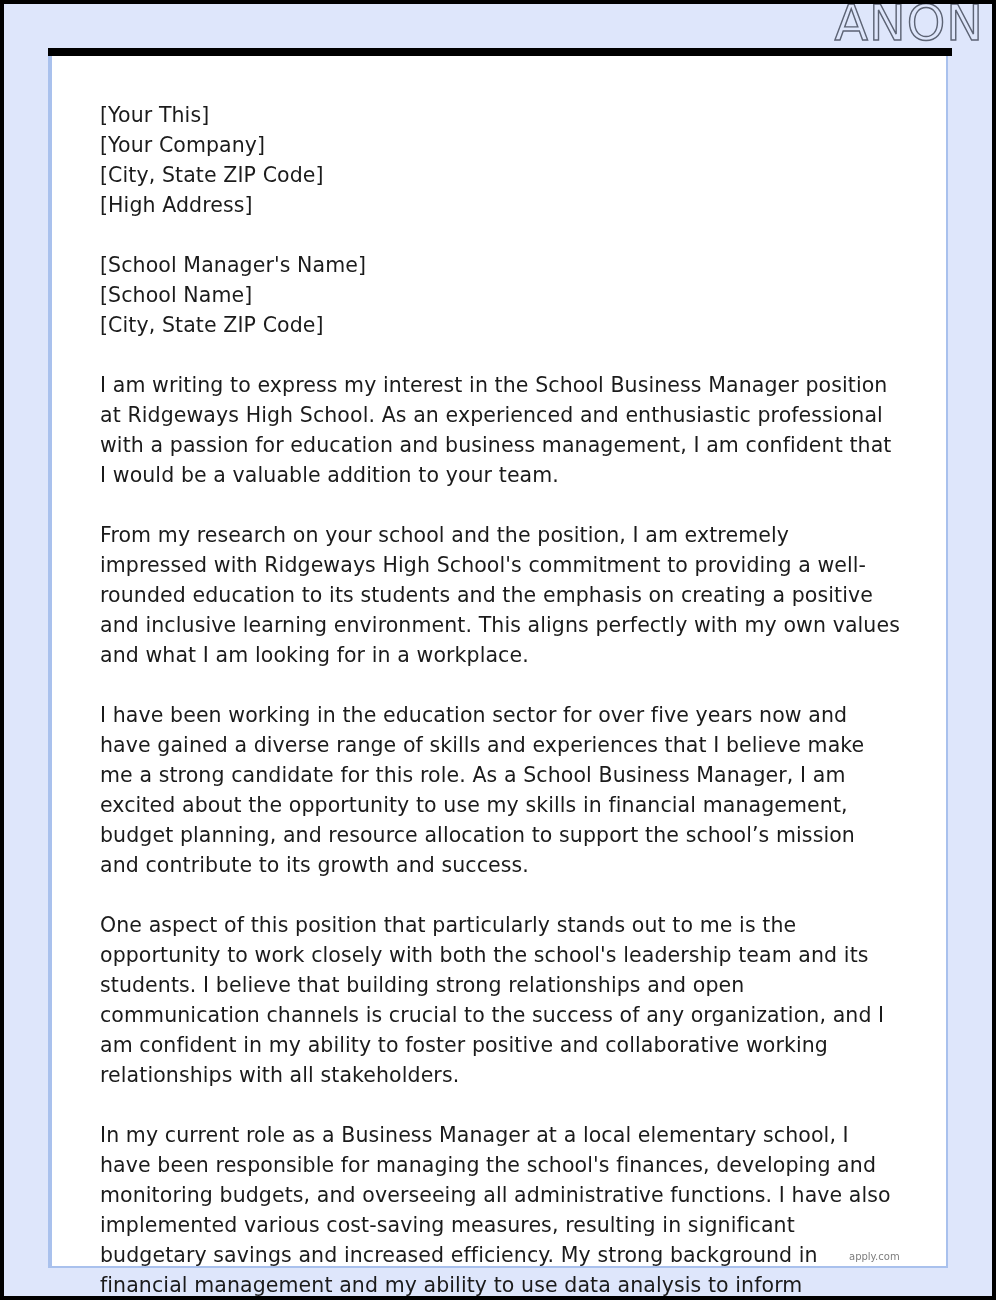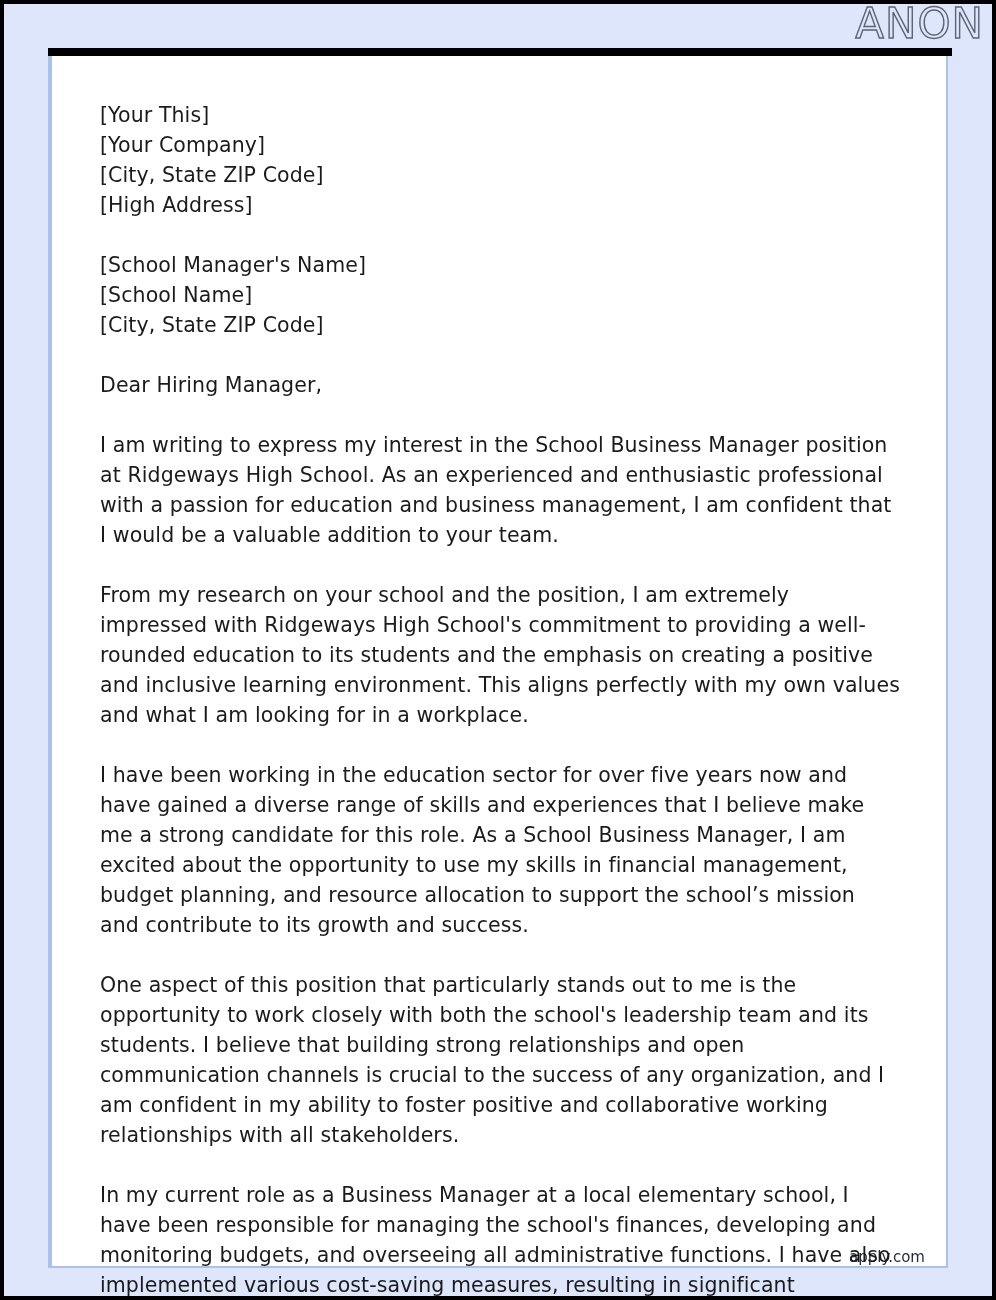--- a/index.html
+++ b/index.html
@@ -31,21 +31,21 @@
     left: 0;
     top: 0;
     width: 988px;
     height: 44px;
   }
   .brand-mark {
     position: absolute;
     right: 8px;
     top: -4px;
     font-family: "DejaVu Sans", sans-serif;
-    font-size: 42px;
+    font-size: 49px;
     font-weight: 400;
     letter-spacing: 1px;
     color: #dee6fb;
     -webkit-text-stroke: 1.4px #5d6475;
     text-shadow: 0 0 0 #5d6475;
     line-height: 48px;
     white-space: nowrap;
   }
 
   
@@ -97,23 +97,23 @@
   }
   .para:last-child {
     margin-bottom: 0;
   }
 
   
   .watermark {
     position: absolute;
     left: 845px;
     top: 1244px;
-    font-size: 15px;
+    font-size: 10px;
     line-height: 18px;
-    color: #0f172a;
+    color: #737373;
     white-space: nowrap;
     opacity: 0.92;
     pointer-events: none;
   }
 </style>
 </head>
 <body>
 
 <div class="page-frame">
 
@@ -137,21 +137,20 @@
     <div class="block-gap"></div>
 
     <div>
       <div class="addr-line">[School Manager's Name]</div>
       <div class="addr-line">[School Name]</div>
       <div class="addr-line">[City, State ZIP Code]</div>
     </div>
 
     <div class="block-gap"></div>
 
-    <p class="para salutation">Dear Hiring Manager,</p>
 
     <p class="para">I am writing to express my interest in the School Business Manager position at Ridgeways High School. As an experienced and enthusiastic professional with a passion for education and business management, I am confident that I would be a valuable addition to your team.</p>
     <p class="para">From my research on your school and the position, I am extremely impressed with Ridgeways High School's commitment to providing a well-rounded education to its students and the emphasis on creating a positive and inclusive learning environment. This aligns perfectly with my own values and what I am looking for in a workplace.</p>
     <p class="para">I have been working in the education sector for over five years now and have gained a diverse range of skills and experiences that I believe make me a strong candidate for this role. As a School Business Manager, I am excited about the opportunity to use my skills in financial management, budget planning, and resource allocation to support the school’s mission and contribute to its growth and success.</p>
     <p class="para">One aspect of this position that particularly stands out to me is the opportunity to work closely with both the school's leadership team and its students. I believe that building strong relationships and open communication channels is crucial to the success of any organization, and I am confident in my ability to foster positive and collaborative working relationships with all stakeholders.</p>
     <p class="para">In my current role as a Business Manager at a local elementary school, I have been responsible for managing the school's finances, developing and monitoring budgets, and overseeing all administrative functions. I have also implemented various cost-saving measures, resulting in significant budgetary savings and increased efficiency. My strong background in financial management and my ability to use data analysis to inform</p>
 
   </div>
 
   <div class="watermark">apply.com</div>

